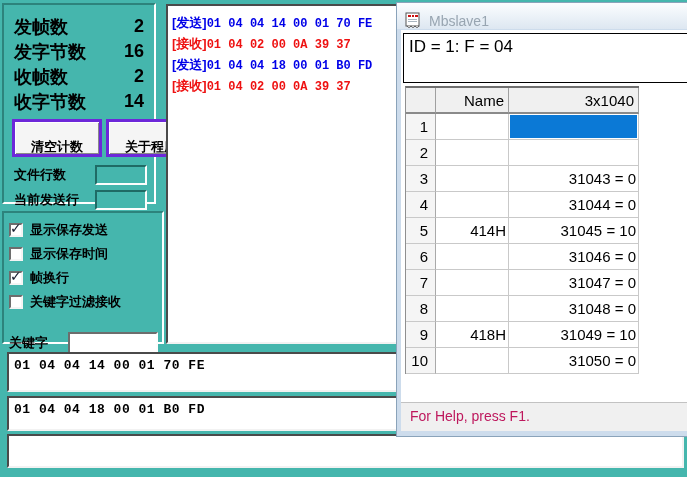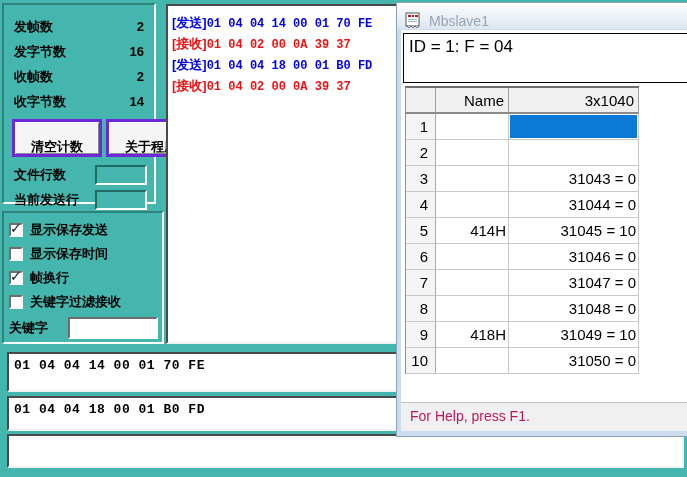--- a/index.html
+++ b/index.html
@@ -9,21 +9,21 @@
     font-family:"Liberation Sans","DejaVu Sans",sans-serif;
     color:#000;
   }
   
   .frame{
     position:absolute;box-sizing:border-box;
     border:2px solid;border-color:#2d837c #ffffff #ffffff #2d837c;
   }
   .stats-panel{left:2px;top:3px;width:154px;height:201px;padding:9px 7px 0 10px;}
   .stat-row{display:flex;justify-content:space-between;align-items:center;height:25px;
-    font-size:13px;font-weight:bold;}
+    font-size:18px;font-weight:bold;}
   .stat-value{padding-right:3px;}
   .btn-row{display:flex;gap:4px;margin:5px 0 5px -2px;}
   .btn{
     flex:1;height:25px;font-family:inherit;font-size:13px;font-weight:bold;
     background:#f5f5f5;border:3px solid #6d28d9;
     box-shadow:inset 1px 1px 0 #ffffff,inset -1px -1px 0 #8a8a8a;
     padding:16px;cursor:pointer;white-space:nowrap;
   }
   .field-row{display:flex;justify-content:space-between;align-items:center;height:25px;
     font-size:13px;font-weight:bold;}
@@ -33,21 +33,21 @@
   }
   .options-panel{left:2px;top:211px;width:162px;height:133px;padding:5px 4px 0 5px;}
   .check-row{display:flex;align-items:center;gap:7px;height:24px;font-size:13px;font-weight:bold;}
   .checkbox{
     width:14px;height:14px;box-sizing:border-box;background:#ffffff;position:relative;
     border:2px solid;border-color:#6d6d6d #f4f4f4 #f4f4f4 #6d6d6d;flex:0 0 auto;cursor:pointer;
   }
   .checkbox.checked::after{
     content:"✓";position:absolute;left:-1px;top:-5px;font-size:14px;font-weight:900;color:#151c2e;
   }
-  .keyword-row{display:flex;align-items:center;gap:20px;margin-top:3px;font-size:13px;font-weight:bold;}
+  .keyword-row{display:flex;align-items:center;gap:20px;margin-top:18px;font-size:13px;font-weight:bold;}
   .white-input{
     width:90px;height:22px;box-sizing:border-box;background:#ffffff;
     border:2px solid;border-color:#6d6d6d #fdfdfd #fdfdfd #6d6d6d;
     font-family:inherit;font-size:12px;padding:0 3px;
   }
   
   .log-panel{
     position:absolute;left:166px;top:4px;width:274px;height:340px;box-sizing:border-box;
     background:#ffffff;border:2px solid;border-color:#4a4a4a #f2f2f2 #f2f2f2 #4a4a4a;
     padding:7px 0 0 4px;overflow:hidden;

